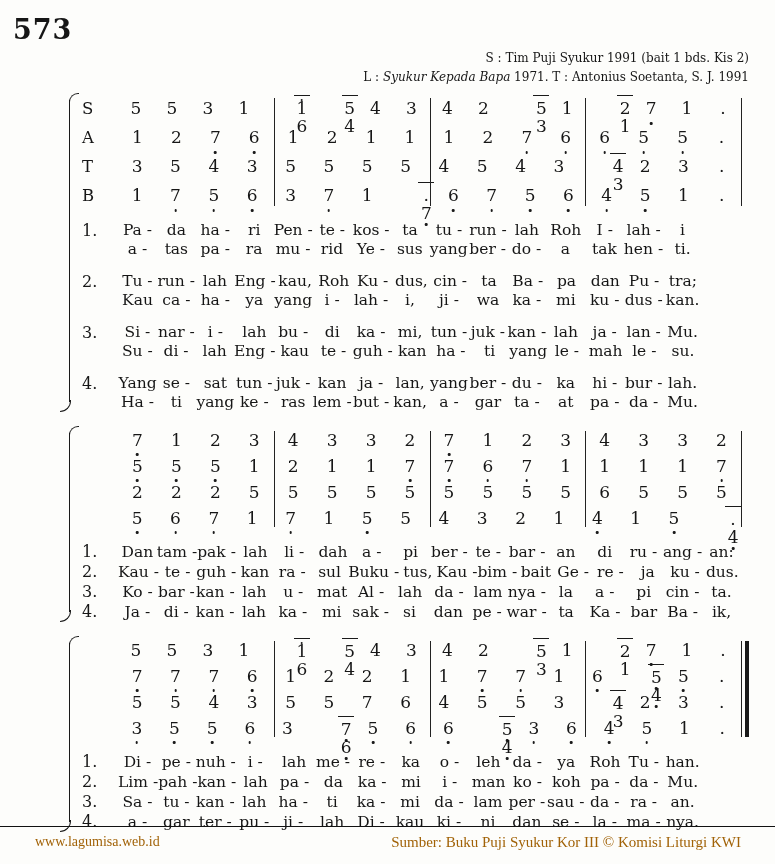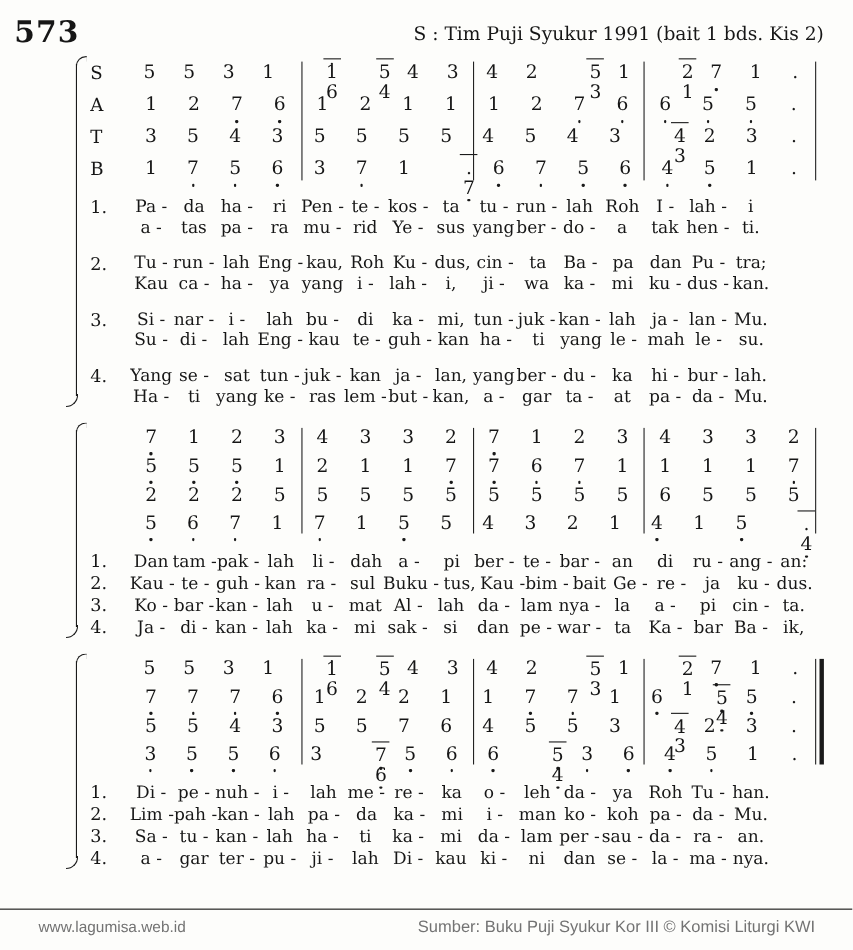--- a/index.html
+++ b/index.html
@@ -3,27 +3,27 @@
 <meta charset="utf-8">
 <style>
   html,body{margin:0;padding:0;}
   body{
     width:775px;height:864px;overflow:hidden;
     background:#fdfdfb;color:#161616;
     font-family:"DejaVu Serif","Liberation Serif",serif;
     position:relative;
   }
   
-  .hdr{display:flex;justify-content:space-between;padding:14px 26px 0 13px;}
+  .hdr{display:flex;justify-content:flex-start;padding:14px 26px 0 13px;flex-direction:column;}
   .hdr-left{display:flex;}
   .num{font-size:27px;font-weight:bold;width:53px;letter-spacing:1px;}
   .titleblock{padding-top:3px;}
   .title{font-size:19px;font-weight:bold;letter-spacing:.4px;}
   .keyline{font-style:italic;font-size:14.5px;margin-top:7px;white-space:pre;}
-  .credits{text-align:right;font-size:17px;line-height:1.6;padding-top:4px;}
+  .credits{text-align:right;font-size:12px;line-height:1.6;padding-top:4px;}
   
   #systems{margin-top:6px;}
   .sys{position:relative;margin:8px 34px 0 64px;padding-left:18px;}
   .sys.compact{margin-top:16px;}
   
   .bracket{position:absolute;left:0;top:-2px;bottom:0;width:15px;}
   .bracket .stem{position:absolute;left:5px;top:7px;bottom:10px;border-left:1.7px solid #1a1a1a;}
   .bracket .hk-t{position:absolute;left:5px;top:0;width:9px;height:9px;
     border-top:1.7px solid #1a1a1a;border-left:1.7px solid #1a1a1a;border-top-left-radius:9px;}
   .bracket .hk-b{position:absolute;left:-4px;bottom:0;width:10px;height:11px;
@@ -53,32 +53,33 @@
   .verse{display:flex;margin-bottom:13px;}
   .compact .verse{margin-bottom:0;}
   .vnum{width:36px;font-size:16px;}
   .vlines{flex:1;}
   .lgrid{display:grid;grid-template-columns:repeat(16,1fr);line-height:19px;font-size:15.5px;}
   .compact .lgrid{line-height:20px;}
   .lcell{text-align:center;white-space:nowrap;}
   
   .footrule{position:absolute;left:0;right:0;top:826px;border-top:1.3px solid #111;}
   .footer{position:absolute;left:0;right:0;top:834px;display:flex;justify-content:space-between;
-    padding:0 34px 0 35px;font-family:Liberation Sans, sans-serif;font-size:14px;color:#737373;text-align:right;}
+    padding:0 34px 0 35px;font-family:Liberation Serif, serif;font-size:14px;color:#a16207;text-align:right;}
   .footer .src{font-size:15px;}
 </style>
 </head>
 <body>
 
 <header class="hdr">
   <div class="hdr-left">
     <div class="num">573</div>
   </div>
   <div class="credits">
     <div>S : Tim Puji Syukur 1991 (bait 1 bds. Kis 2)</div>
+    <div><span>L : </span><i>Syukur Kepada Bapa</i><span> 1971. T : Antonius Soetanta, S. J. 1991</span></div>
   </div>
 </header>
 
 <main id="systems">
     <section class="sys">
       <div class="bracket">
         <div class="hk-t"></div>
         <div class="stem"></div>
         <div class="hk-b"></div>
       </div>

